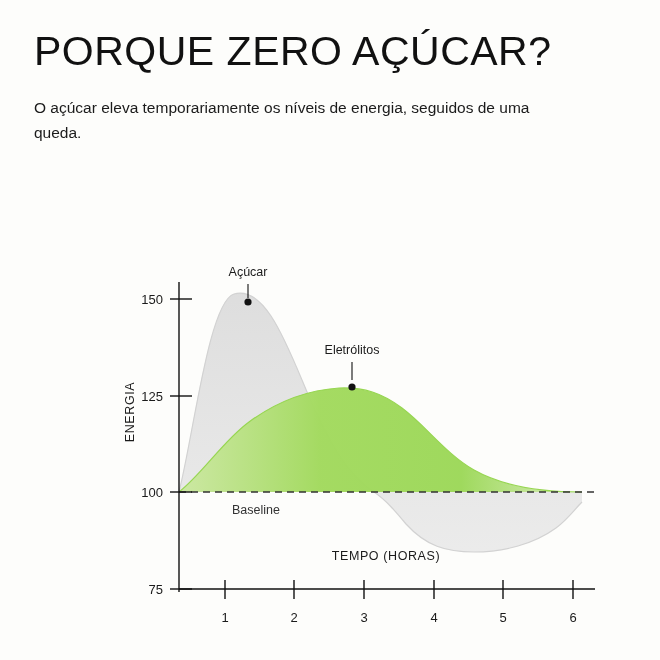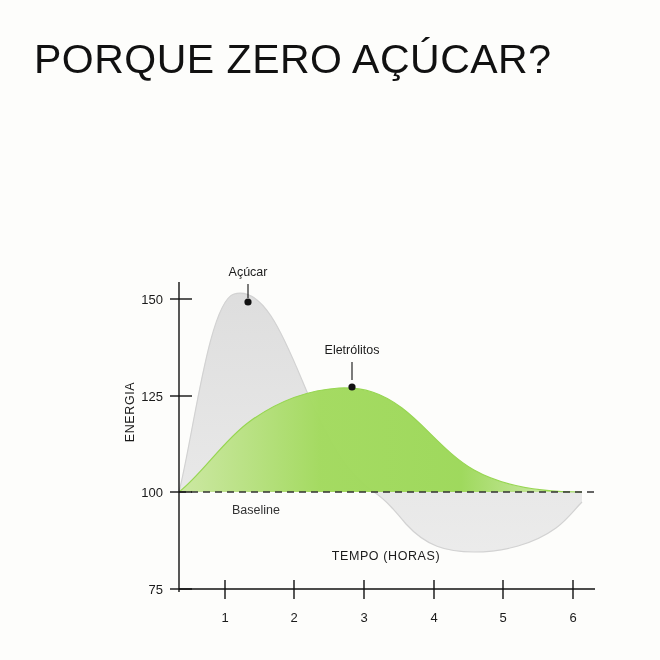--- a/index.html
+++ b/index.html
@@ -12,21 +12,21 @@
     background: #fdfdfb;
     font-family: "Liberation Sans", sans-serif;
     color: #141414;
     overflow: hidden;
   }
   .page {
     position: relative;
     width: 660px;
     height: 660px;
     box-sizing: border-box;
-    padding: 30px 34px 0 34px;
+    padding: 22px 34px 0 34px;
   }
   .headline {
     font-size: 41px;
     line-height: 1.05;
     font-weight: 400;
     letter-spacing: 0.5px;
     margin: 8px 0 0 0;
     color: #111111;
   }
   .para {
@@ -73,20 +73,21 @@
     letter-spacing: 0.6px;
   }
 </style>
 </head>
 <body>
 
 <div class="page">
 
   <h1 class="headline">PORQUE ZERO AÇÚCAR?</h1>
 
+  <p class="para first">O açúcar eleva temporariamente os níveis de energia, seguidos de uma queda.</p>
 
   <div class="chart-wrap">
     <svg class="chart" viewBox="0 0 596 380" xmlns="http://www.w3.org/2000/svg">
       <defs>
         <linearGradient id="sugarGrad" x1="0" y1="0" x2="0" y2="1">
           <stop offset="0%" stop-color="#dcdcdc" stop-opacity="0.95"></stop>
           <stop offset="100%" stop-color="#e8e8e8" stop-opacity="0.85"></stop>
         </linearGradient>
         <linearGradient id="elecGrad" x1="0" y1="0" x2="1" y2="0">
           <stop offset="0%" stop-color="#cbe8a0" stop-opacity="0.95"></stop>

